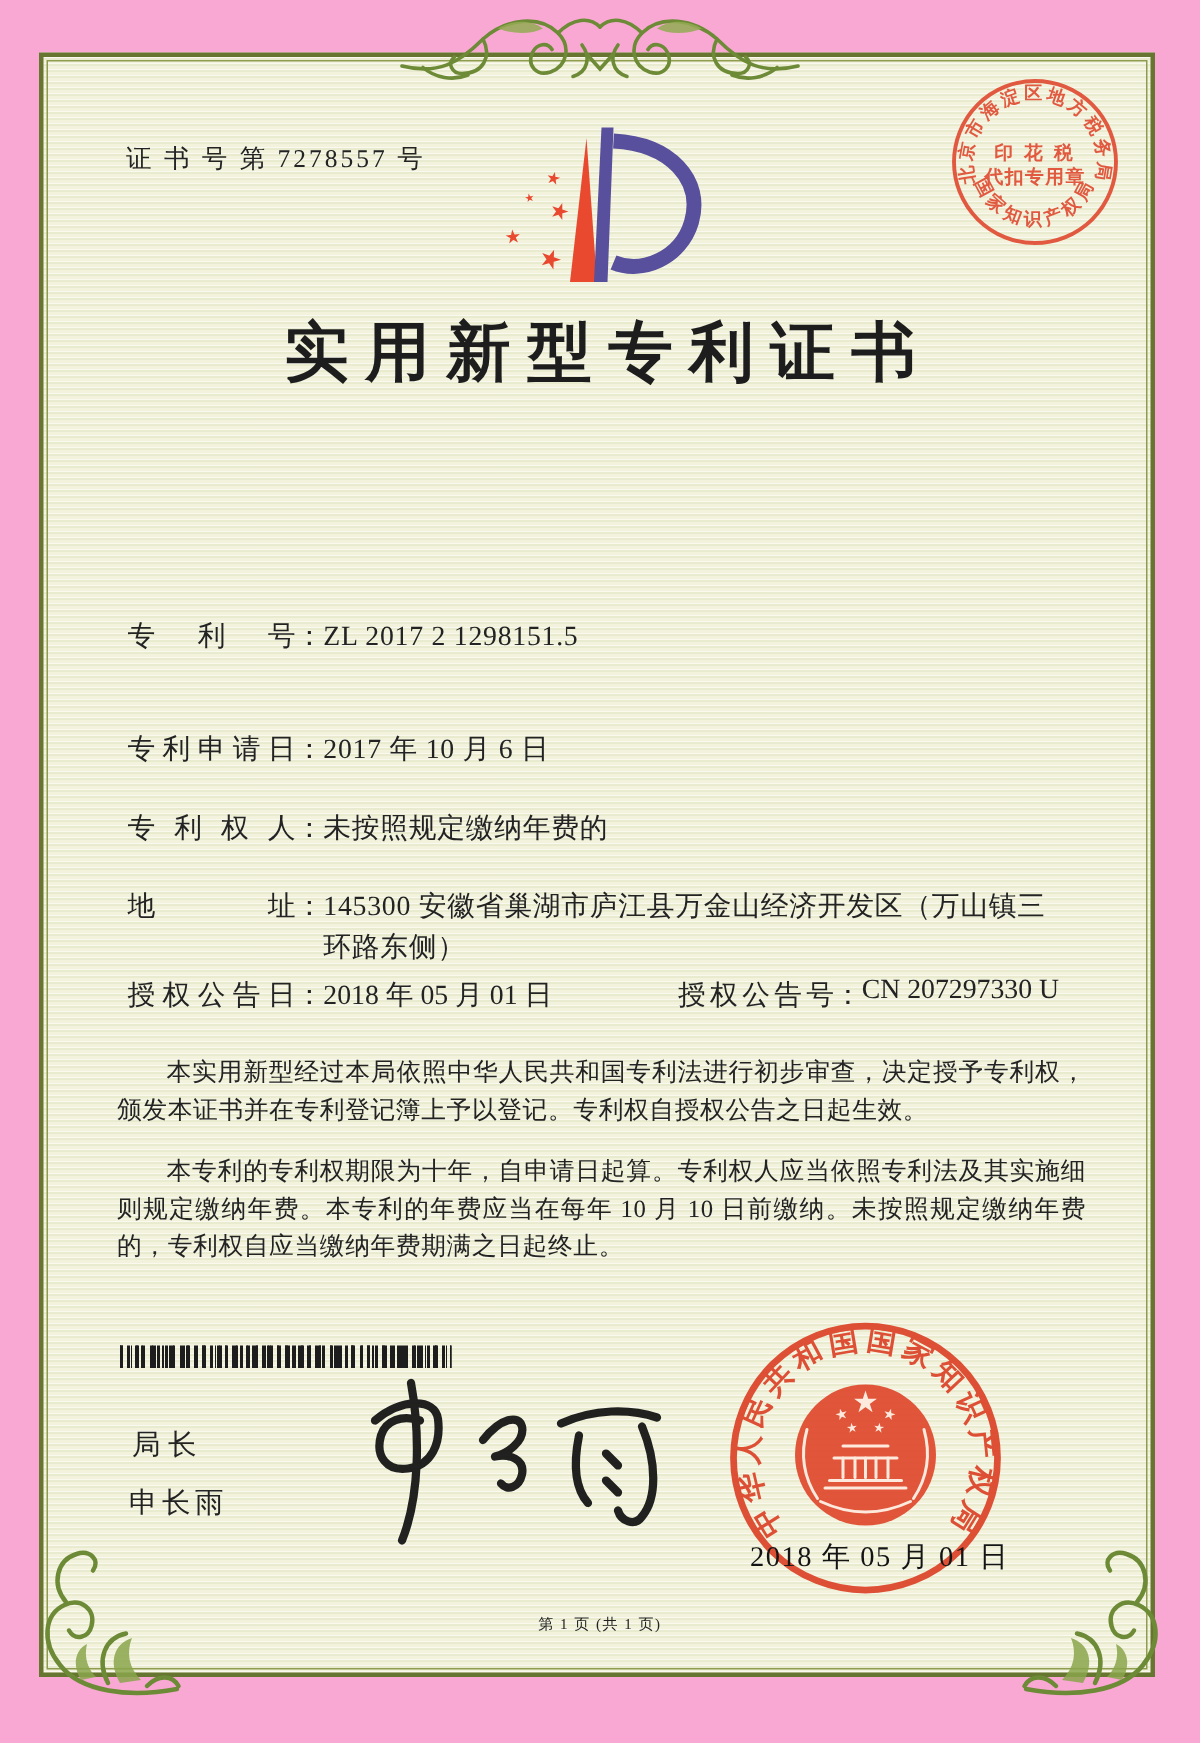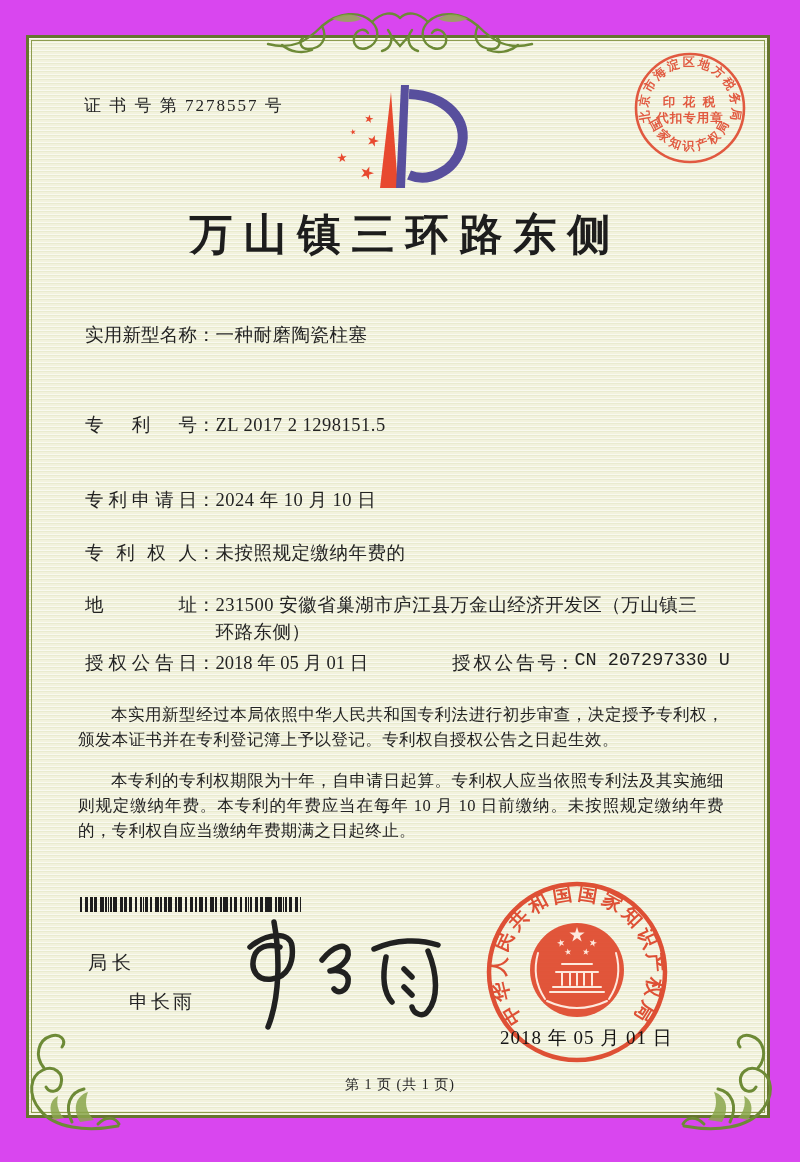--- a/index.html
+++ b/index.html
@@ -1,18 +1,18 @@
 <!DOCTYPE html>
 <html><head>
 <meta charset="utf-8">
 <style>
   html,body{margin:0;padding:0;background:#e9e9e4;}
   #page{
     position:relative;width:800px;height:1162px;margin:0 auto;
-    background:#d946ef;overflow:hidden;
+    background:#f9a8d4;overflow:hidden;
     font-family:"Liberation Serif","DejaVu Serif",serif;color:#232323;
   }
   
   .frame{
     position:absolute;left:26px;top:35px;width:744px;height:1083px;
     box-sizing:border-box;border:3px solid #66752f;
     background-color:#f2f2dd;
     background-image:repeating-linear-gradient(180deg,
       rgba(255,255,255,.55) 0 1px,
       rgba(213,219,176,.30) 1px 2px,
@@ -33,44 +33,44 @@
     position:absolute;left:0;right:0;top:206px;text-align:center;
     font-size:43px;font-weight:600;letter-spacing:11px;text-indent:11px;color:#1d1d1d;
   }
   
   .field-row{position:absolute;left:85px;width:632px;font-size:18.5px;line-height:27px;}
   .f0{top:322px}.f1{top:377px}.f2{top:412px}.f3{top:487px}.f4{top:540px}.f5{top:592px}
   .lbl{display:inline-block;width:112px;text-align:justify;text-align-last:justify;vertical-align:top;}
   .colon{vertical-align:top;}
   .val{display:inline-block;vertical-align:top;width:498px;letter-spacing:.5px;}
   .grant-left{position:absolute;left:85px;top:650px;font-size:18.5px;}
-  .grant-right{position:absolute;left:452px;top:650px;font-size:18.5px;font-family:Liberation Mono, monospace;}
+  .grant-right{position:absolute;left:452px;top:650px;font-size:18.5px;}
   .grant-right .lbl{width:104px;}
   
   .paras{position:absolute;left:62px;top:686px;width:678px;
     font-size:16.5px;line-height:25px;text-align:justify;letter-spacing:.4px;}
   .paras p{margin:16px;text-indent:2em;}
   
   .barcode{position:absolute;left:80px;top:897px;width:221px;height:15px;
     background-image:
       repeating-linear-gradient(90deg,#1d1d1d 0 2px,rgba(0,0,0,0) 2px 5px),
       repeating-linear-gradient(90deg,#1d1d1d 0 1px,rgba(0,0,0,0) 1px 7px),
       repeating-linear-gradient(90deg,#1d1d1d 0 2px,rgba(0,0,0,0) 2px 11px);
   }
   
   .signer-title{position:absolute;left:88px;top:950px;font-size:19px;letter-spacing:5px;}
-  .signer-name{position:absolute;left:86px;top:989px;font-size:19px;letter-spacing:3px;margin-left:43px;}
+  .signer-name{position:absolute;left:86px;top:989px;font-size:19px;letter-spacing:3px;}
   .sig{position:absolute;left:198px;top:915px;}
   
   .seal-top{position:absolute;left:630px;top:48px;opacity:.88;}
   .seal-bottom{position:absolute;left:477px;top:875px;opacity:.93;}
   .seal-date{position:absolute;left:500px;top:1025px;font-size:19px;letter-spacing:1px;color:#141414;}
   .seal-text{font-family:"Liberation Sans","DejaVu Sans",sans-serif;font-weight:bold;}
   
-  .footer{position:absolute;left:0;right:0;top:1076px;text-align:center;font-size:14px;letter-spacing:1px;}
+  .footer{position:absolute;left:0;right:0;top:1076px;text-align:center;font-size:10px;letter-spacing:1px;}
 </style>
 </head>
 <body>
 
 <svg width="0" height="0" style="position:absolute" aria-hidden="true">
   <defs>
     <path id="star5" d="M0,-1 L0.588,0.809 L-0.951,-0.309 L0.951,-0.309 L-0.588,0.809 Z" fill-rule="nonzero"></path>
   </defs>
 </svg>
 
@@ -137,36 +137,33 @@
       <g fill="#e8492f">
         <use href="#star5" transform="translate(45,49) scale(4.5) rotate(12)"></use>
         <use href="#star5" transform="translate(29,62) scale(3) rotate(-12)"></use>
         <use href="#star5" transform="translate(49,71) scale(6) rotate(18)"></use>
         <use href="#star5" transform="translate(18,88) scale(5) rotate(-6)"></use>
         <use href="#star5" transform="translate(43,103) scale(7) rotate(20)"></use>
       </g>
     </svg>
   </div>
 
-  <div class="title">万山镇三环路东侧</div>
-
-  <div class="field-row f0">
-    <span class="lbl">实用新型名称</span><span class="colon">：</span><span class="val">一种耐磨陶瓷柱塞</span>
-  </div>
+  <div class="title">实用新型专利证书</div>
+
   <div class="field-row f2">
     <span class="lbl">专利号</span><span class="colon">：</span><span class="val">ZL 2017 2 1298151.5</span>
   </div>
   <div class="field-row f3">
-    <span class="lbl">专利申请日</span><span class="colon">：</span><span class="val">2024 年 10 月 10 日</span>
+    <span class="lbl">专利申请日</span><span class="colon">：</span><span class="val">2017 年 10 月 6 日</span>
   </div>
   <div class="field-row f4">
     <span class="lbl">专利权人</span><span class="colon">：</span><span class="val">未按照规定缴纳年费的</span>
   </div>
   <div class="field-row f5">
-    <span class="lbl">地址</span><span class="colon">：</span><span class="val">231500 安徽省巢湖市庐江县万金山经济开发区（万山镇三环路东侧）</span>
+    <span class="lbl">地址</span><span class="colon">：</span><span class="val">145300 安徽省巢湖市庐江县万金山经济开发区（万山镇三环路东侧）</span>
   </div>
 
   <div class="grant-left">
     <span class="lbl">授权公告日</span><span class="colon">：</span><span>2018 年 05 月 01 日</span>
   </div>
   <div class="grant-right">
     <span class="lbl">授权公告号</span><span class="colon">：</span><span>CN 207297330 U</span>
   </div>
 
   <div class="paras">

